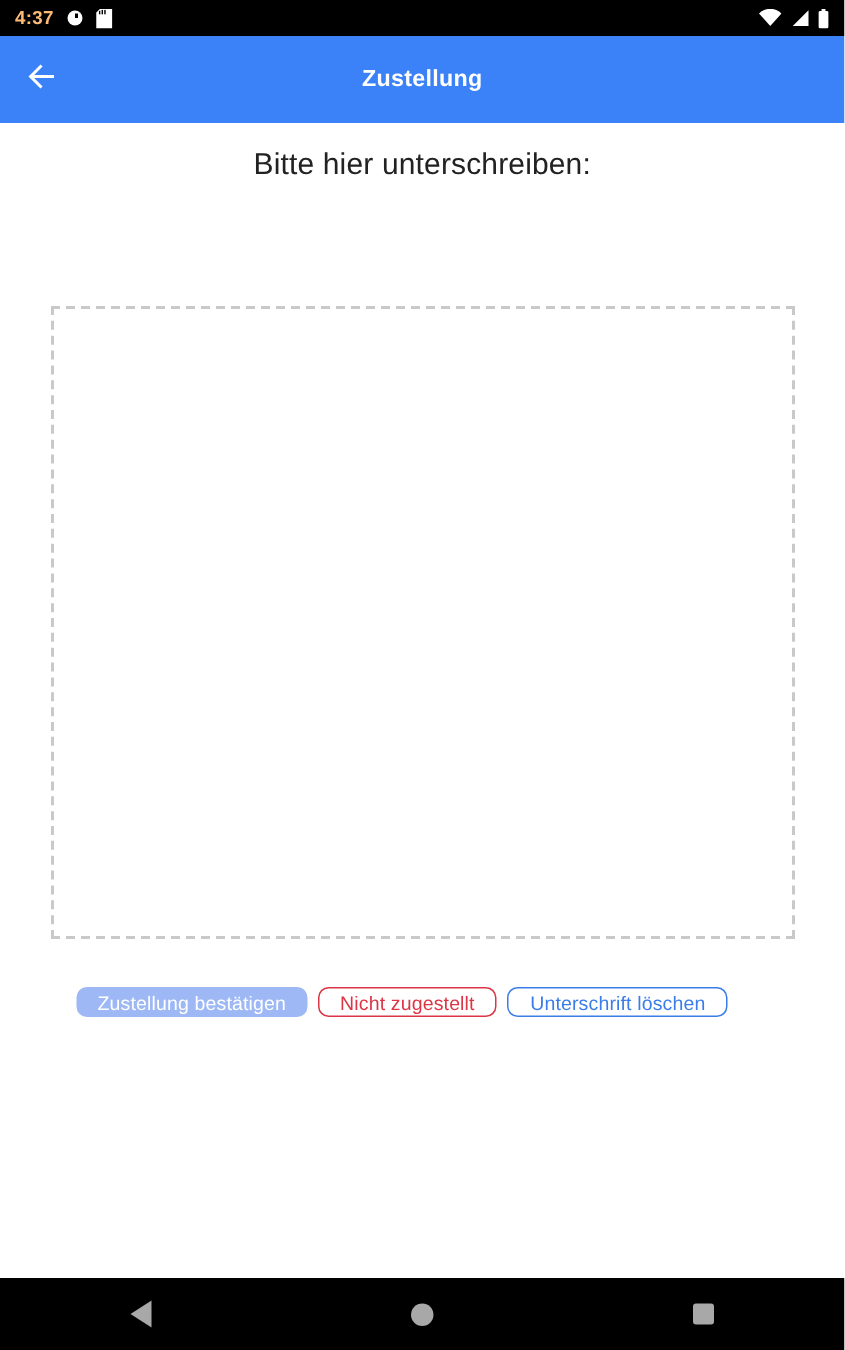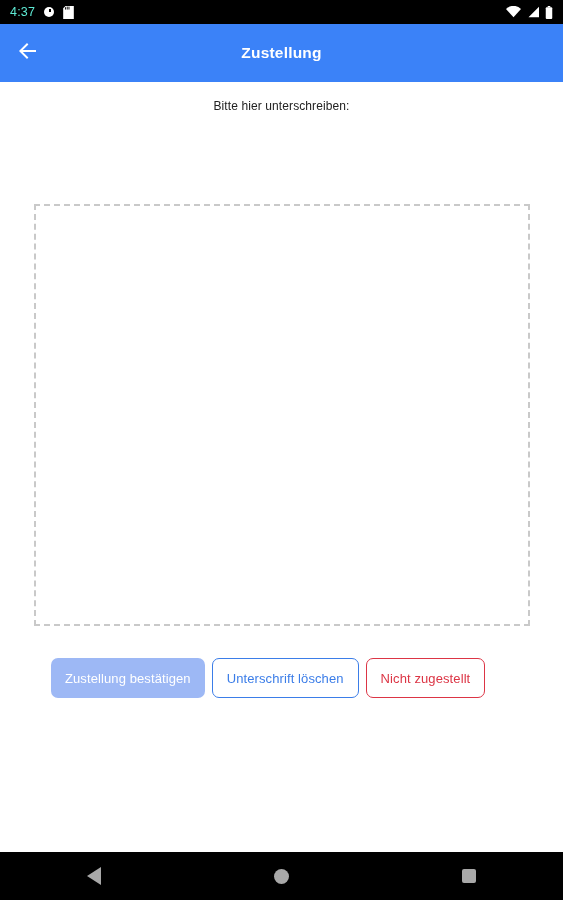--- a/index.html
+++ b/index.html
@@ -22,23 +22,23 @@
   .status-bar {
     height:24px;
     background:#000000;
     display:flex; align-items:center;
     padding:0 10px;
     flex:0 0 auto;
   }
   .status-left { display:flex; align-items:center; gap:8px; }
   .status-right { margin-left:auto; display:flex; align-items:center; gap:5px; }
   .clock-text {
-    color:#5eead4;
+    color:#fdba74;
     font-size:12.5px;
-    font-weight:normal;
+    font-weight:bold;
     letter-spacing:0.2px;
   }
   .sb-icon { display:block; }
 
   
   .app-bar {
     height:58px;
     background:#3B82F8;
     display:flex; align-items:center;
     position:relative;
@@ -64,21 +64,21 @@
   
   .content {
     flex:1 1 auto;
     background:#ffffff;
     position:relative;
   }
 
   .prompt {
     text-align:center;
     color:#222222;
-    font-size:12px;
+    font-size:20px;
     margin-top:17px;
     letter-spacing:0.1px;
   }
 
   .signature-pad {
     position:absolute;
     left:34px; top:122px;
     width:496px; height:422px;
     border:2px dashed #c9c9c9;
     background:#ffffff;
@@ -87,21 +87,21 @@
   
   .button-row {
     position:absolute;
     left:51px; top:576px;
     display:flex;
     align-items:center;
     gap:7px;
   }
 
   .btn {
-    height:40px;
+    height:20px;
     border-radius:7px;
     font-size:13px;
     display:flex;
     align-items:center;
     justify-content:center;
     padding:0 14px;
     white-space:nowrap;
     cursor:pointer;
     letter-spacing:0.1px;
   }
@@ -207,22 +207,22 @@
   </div>
 
   <div class="content">
 
     <div class="prompt">Bitte hier unterschreiben:</div>
 
     <div class="signature-pad"></div>
 
     <div class="button-row">
       <div class="btn btn-confirm">Zustellung bestätigen</div>
+      <div class="btn btn-notdelivered">Nicht zugestellt</div>
       <div class="btn btn-clear">Unterschrift löschen</div>
-      <div class="btn btn-notdelivered">Nicht zugestellt</div>
     </div>
 
   </div>
 
   <div class="nav-bar">
     <div class="nav-btn">
       <span class="nav-back"></span>
     </div>
     <div class="nav-btn">
       <span class="nav-home"></span>

